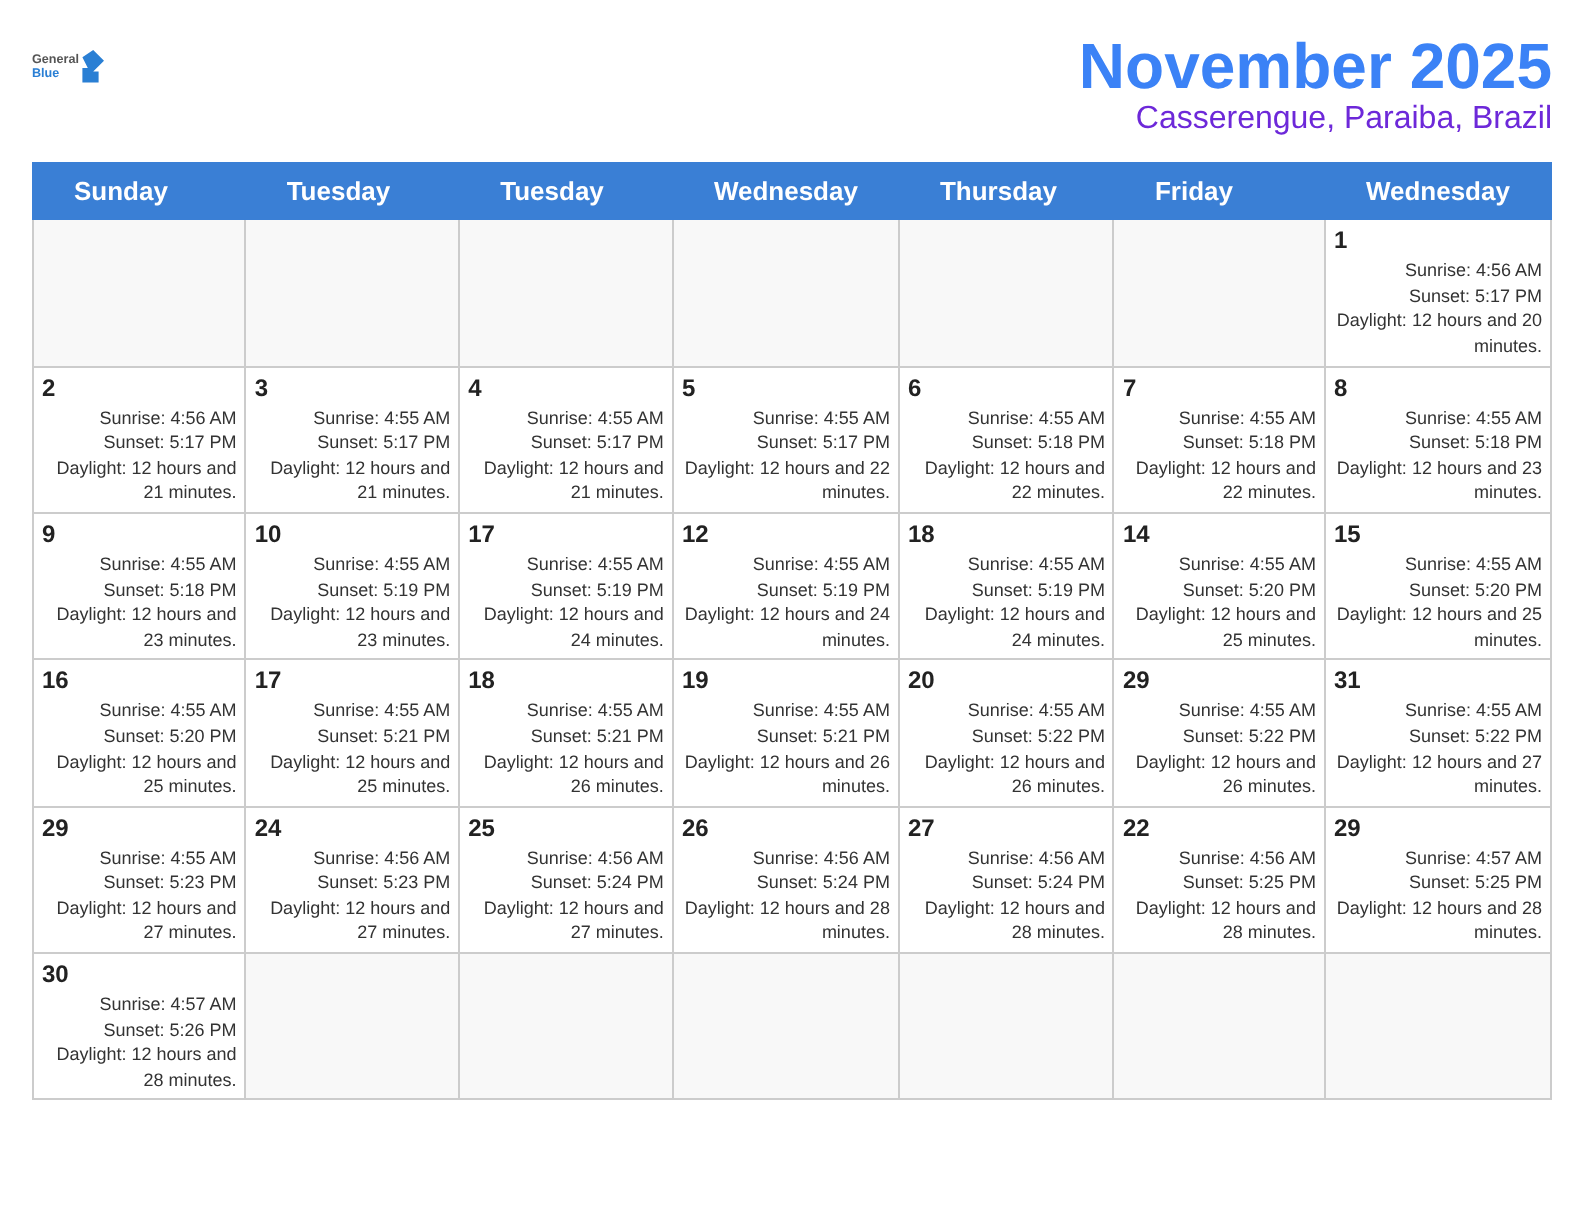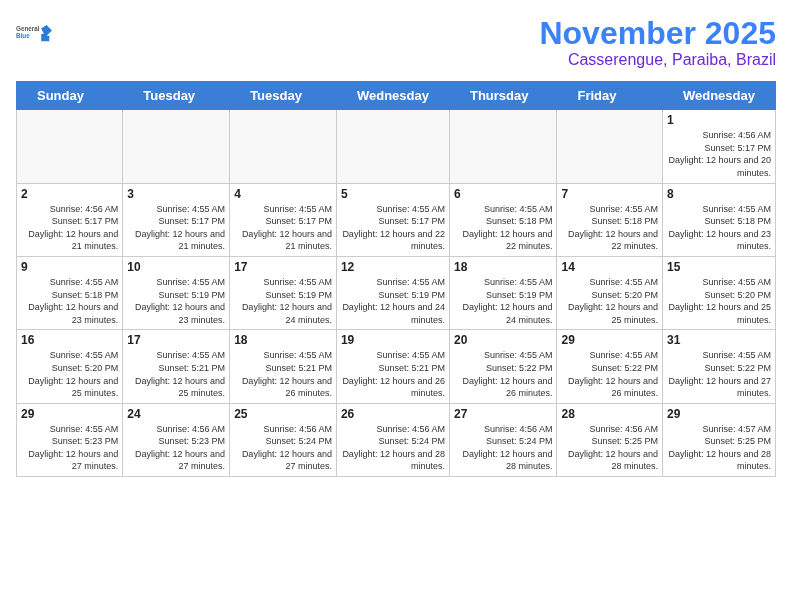--- a/index.html
+++ b/index.html
@@ -229,22 +229,34 @@
         </td>
         <td>
           <span class="day-number">26</span>
           <div class="day-info">Sunrise: 4:56 AM<br>Sunset: 5:24 PM<br>Daylight: 12 hours and 28 minutes.</div>
         </td>
         <td>
           <span class="day-number">27</span>
           <div class="day-info">Sunrise: 4:56 AM<br>Sunset: 5:24 PM<br>Daylight: 12 hours and 28 minutes.</div>
         </td>
         <td>
-          <span class="day-number">28</span>
+          <span class="day-number">22</span>
           <div class="day-info">Sunrise: 4:56 AM<br>Sunset: 5:25 PM<br>Daylight: 12 hours and 28 minutes.</div>
         </td>
         <td>
           <span class="day-number">29</span>
           <div class="day-info">Sunrise: 4:57 AM<br>Sunset: 5:25 PM<br>Daylight: 12 hours and 28 minutes.</div>
         </td>
+      </tr>
+      <tr class="last-row">
+        <td>
+          <span class="day-number">30</span>
+          <div class="day-info">Sunrise: 4:57 AM<br>Sunset: 5:26 PM<br>Daylight: 12 hours and 28 minutes.</div>
+        </td>
+        <td class="empty"></td>
+        <td class="empty"></td>
+        <td class="empty"></td>
+        <td class="empty"></td>
+        <td class="empty"></td>
+        <td class="empty"></td>
       </tr>
     </tbody>
 </table>
 
 </body></html>

